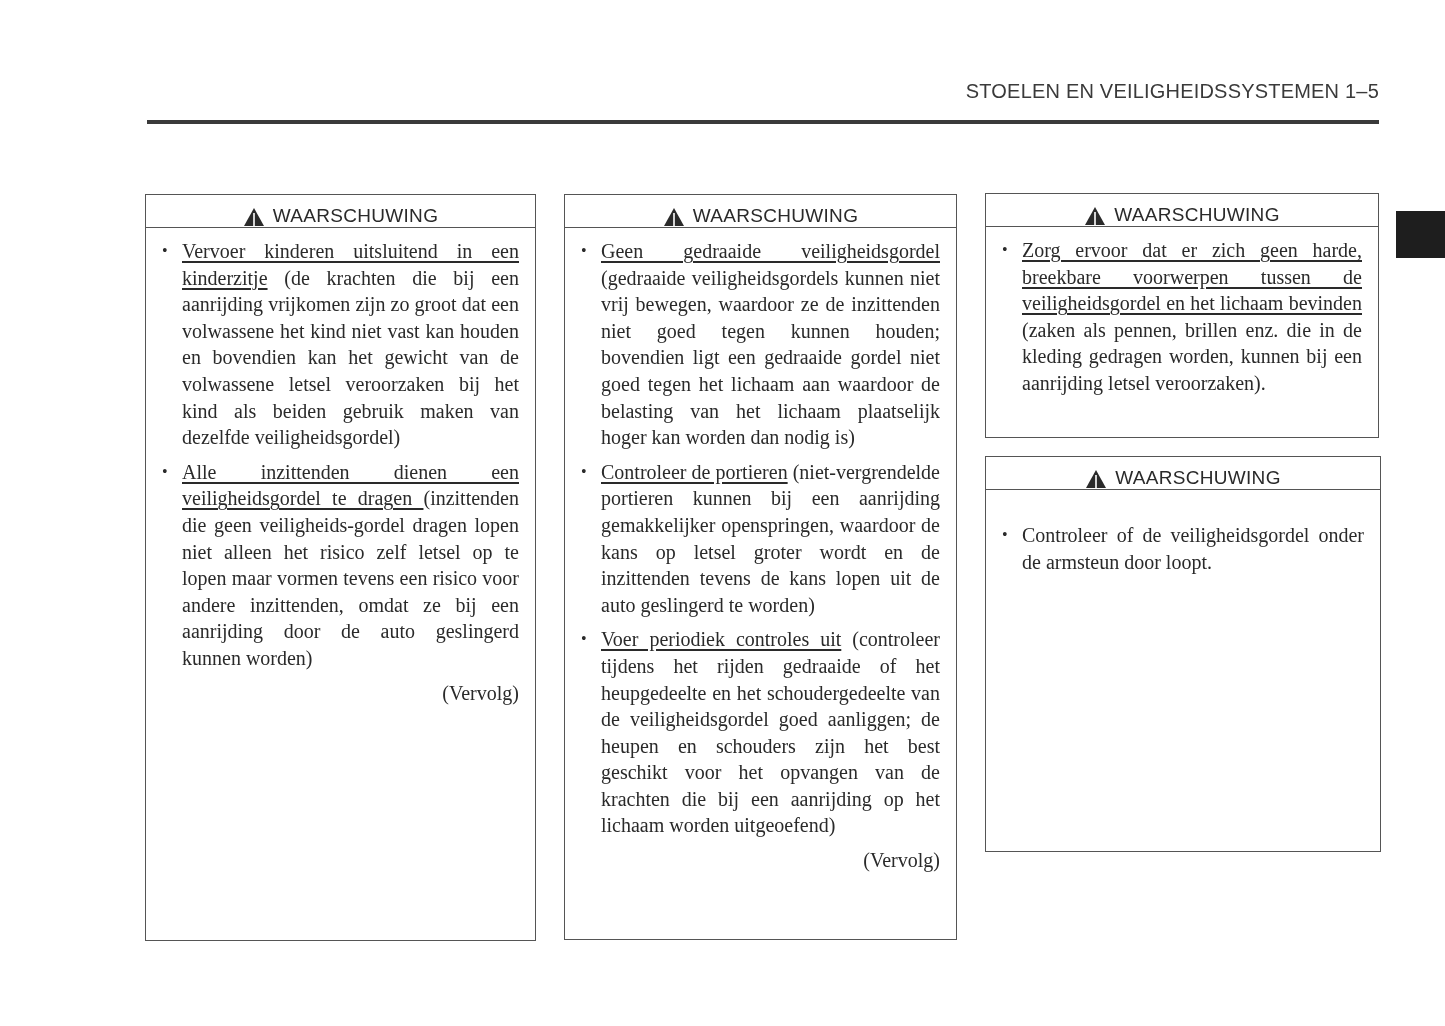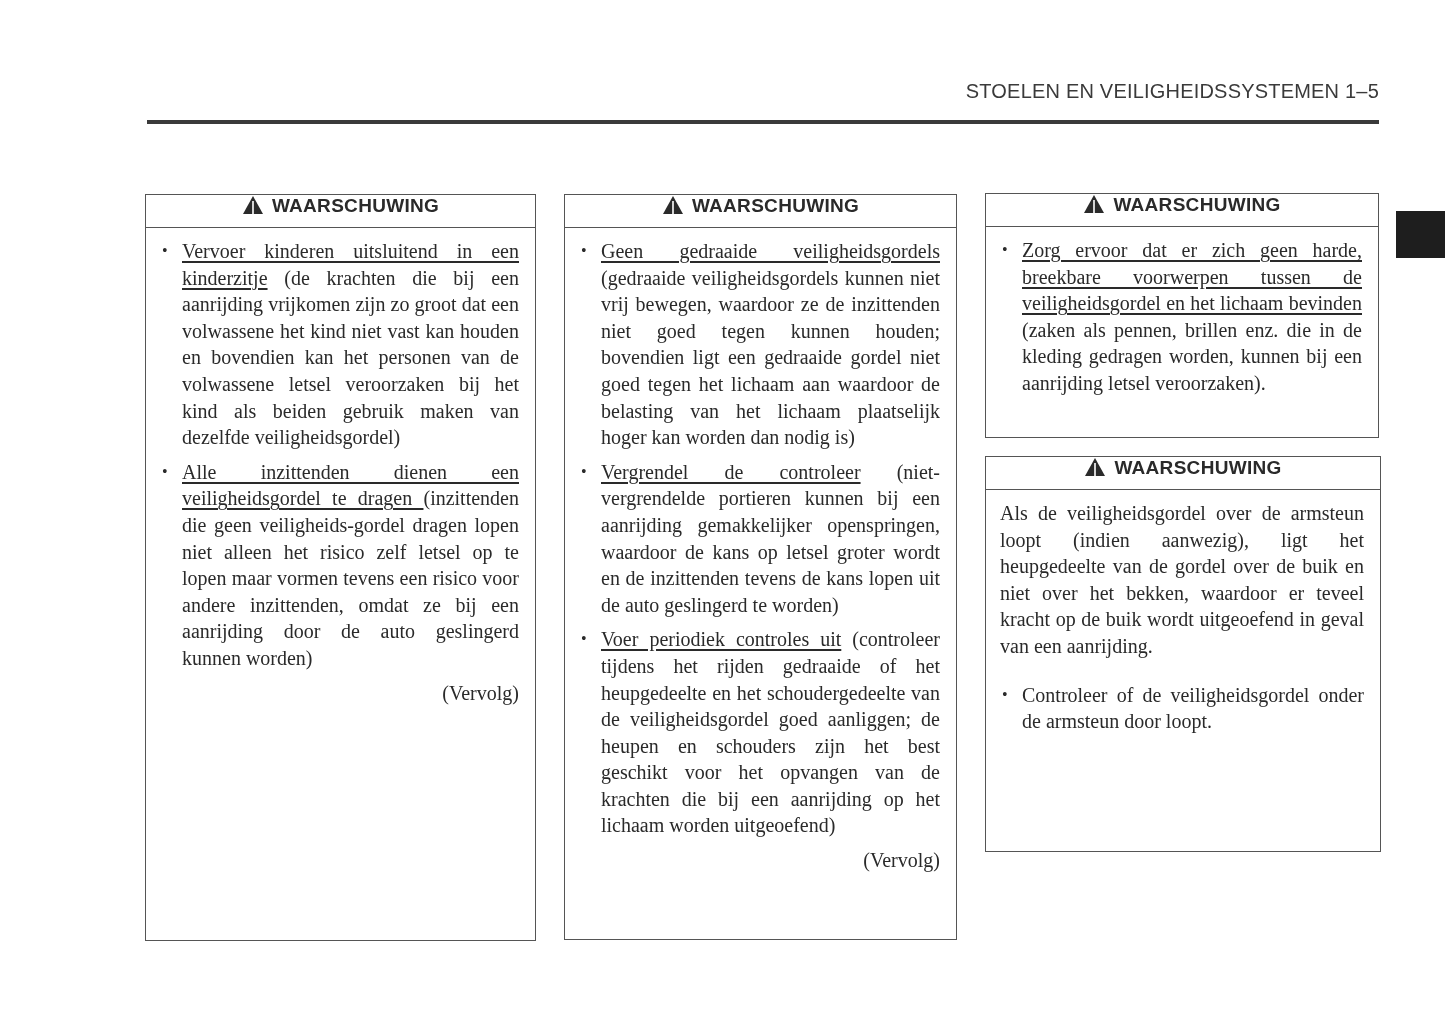--- a/index.html
+++ b/index.html
@@ -20,23 +20,23 @@
   .thumb-tab {
     position: absolute; top: 211px; left: 1396px; width: 49px; height: 47px;
     background: #1e1e1e;
   }
   .box {
     position: absolute; border: 1.5px solid #555; background: #fff;
     box-sizing: border-box;
   }
   .box-head {
     height: 32px; border-bottom: 1.5px solid #555;
-    display: flex; align-items: flex-start; justify-content: center; gap: 8px;
+    display: flex; align-items: flex-end; justify-content: center; gap: 8px;
     font-family: "Liberation Sans", "DejaVu Sans", sans-serif;
-    font-size: 19px; color: #2a2a2a; letter-spacing: 0.3px; font-weight: bold;
+    font-size: 19px; color: #2a2a2a; letter-spacing: 0.3px;
   }
   .warn-icon { width: 22px; height: 20px; display: inline-block; }
   .box-body { padding: 10px 16px 8px 14px; font-size: 20px; line-height: 26.6px; }
   ul.items { list-style: none; margin: 0; padding: 0; }
   ul.items li { position: relative; padding-left: 22px; margin-bottom: 8px; text-align: justify; }
   ul.items li::before {
     content: "•"; position: absolute; left: 2px; top: 0; font-size: 16px;
   }
   .u { text-decoration: underline; text-underline-offset: 3px; }
   .vervolg { text-align: right; margin-top: 4px; }
@@ -59,39 +59,39 @@
 <div class="box" id="box1">
   <div class="box-head">
     <svg class="warn-icon" viewBox="0 0 22 20">
         <polygon points="11,1 21,19 1,19" fill="#2a2a2a"></polygon>
         <line x1="11" y1="6" x2="11" y2="19" stroke="#fff" stroke-width="1.6"></line>
       </svg>
     <span>WAARSCHUWING</span>
   </div>
   <div class="box-body">
     <ul class="items">
-      <li><span class="u">Vervoer kinderen uitsluitend in een kinderzitje</span><span> (de krachten die bij een aanrijding vrijkomen zijn zo groot dat een volwassene het kind niet vast kan houden en bovendien kan het personen van de volwassene letsel veroorzaken bij het kind als beiden gebruik maken van dezelfde veiligheidsgordel)</span></li>
+      <li><span class="u">Vervoer kinderen uitsluitend in een kinderzitje</span><span> (de krachten die bij een aanrijding vrijkomen zijn zo groot dat een volwassene het kind niet vast kan houden en bovendien kan het gewicht van de volwassene letsel veroorzaken bij het kind als beiden gebruik maken van dezelfde veiligheidsgordel)</span></li>
       <li><span class="u">Alle inzittenden dienen een veiligheidsgordel te dragen </span><span>(inzittenden die geen veiligheids-gordel dragen lopen niet alleen het risico zelf letsel op te lopen maar vormen tevens een risico voor andere inzittenden, omdat ze bij een aanrijding door de auto geslingerd kunnen worden)</span></li>
     </ul>
     <div class="vervolg">(Vervolg)</div>
   </div>
 </div>
 
 <div class="box" id="box2">
   <div class="box-head">
     <svg class="warn-icon" viewBox="0 0 22 20">
         <polygon points="11,1 21,19 1,19" fill="#2a2a2a"></polygon>
         <line x1="11" y1="6" x2="11" y2="19" stroke="#fff" stroke-width="1.6"></line>
       </svg>
     <span>WAARSCHUWING</span>
   </div>
   <div class="box-body">
     <ul class="items">
-      <li><span class="u">Geen gedraaide veiligheidsgordels</span><span> (gedraaide veiligheidsgordels kunnen niet vrij bewegen, waardoor ze de inzittenden niet goed tegen kunnen houden; bovendien ligt een gedraaide gordel niet goed tegen het lichaam aan waardoor de belasting van het lichaam plaatselijk hoger kan worden dan nodig is)</span></li>
-      <li><span class="u">Vergrendel de controleer</span><span> (niet-vergrendelde portieren kunnen bij een aanrijding gemakkelijker openspringen, waardoor de kans op letsel groter wordt en de inzittenden tevens de kans lopen uit de auto geslingerd te worden)</span></li>
+      <li><span class="u">Geen gedraaide veiligheidsgordel</span><span> (gedraaide veiligheidsgordels kunnen niet vrij bewegen, waardoor ze de inzittenden niet goed tegen kunnen houden; bovendien ligt een gedraaide gordel niet goed tegen het lichaam aan waardoor de belasting van het lichaam plaatselijk hoger kan worden dan nodig is)</span></li>
+      <li><span class="u">Controleer de portieren</span><span> (niet-vergrendelde portieren kunnen bij een aanrijding gemakkelijker openspringen, waardoor de kans op letsel groter wordt en de inzittenden tevens de kans lopen uit de auto geslingerd te worden)</span></li>
       <li><span class="u">Voer periodiek controles uit</span><span> (controleer tijdens het rijden gedraaide of het heupgedeelte en het schoudergedeelte van de veiligheidsgordel goed aanliggen; de heupen en schouders zijn het best geschikt voor het opvangen van de krachten die bij een aanrijding op het lichaam worden uitgeoefend)</span></li>
     </ul>
     <div class="vervolg">(Vervolg)</div>
   </div>
 </div>
 
 <div class="box" id="box3">
   <div class="box-head">
     <svg class="warn-icon" viewBox="0 0 22 20">
         <polygon points="11,1 21,19 1,19" fill="#2a2a2a"></polygon>
@@ -108,18 +108,17 @@
 
 <div class="box" id="box4">
   <div class="box-head">
     <svg class="warn-icon" viewBox="0 0 22 20">
         <polygon points="11,1 21,19 1,19" fill="#2a2a2a"></polygon>
         <line x1="11" y1="6" x2="11" y2="19" stroke="#fff" stroke-width="1.6"></line>
       </svg>
     <span>WAARSCHUWING</span>
   </div>
   <div class="box-body">
-    <p class="para">Als de veiligheidsgordel over de armsteun loopt (indien aanwezig), ligt het heupgedeelte van de gordel over de buik en niet over het bekken, waardoor er teveel kracht op de buik wordt uitgeoefend in geval van een aanrijding.</p>
     <ul class="items">
       <li><span>Controleer of de veiligheidsgordel onder de armsteun door loopt.</span></li>
     </ul>
   </div>
 </div>
 
 </body></html>

